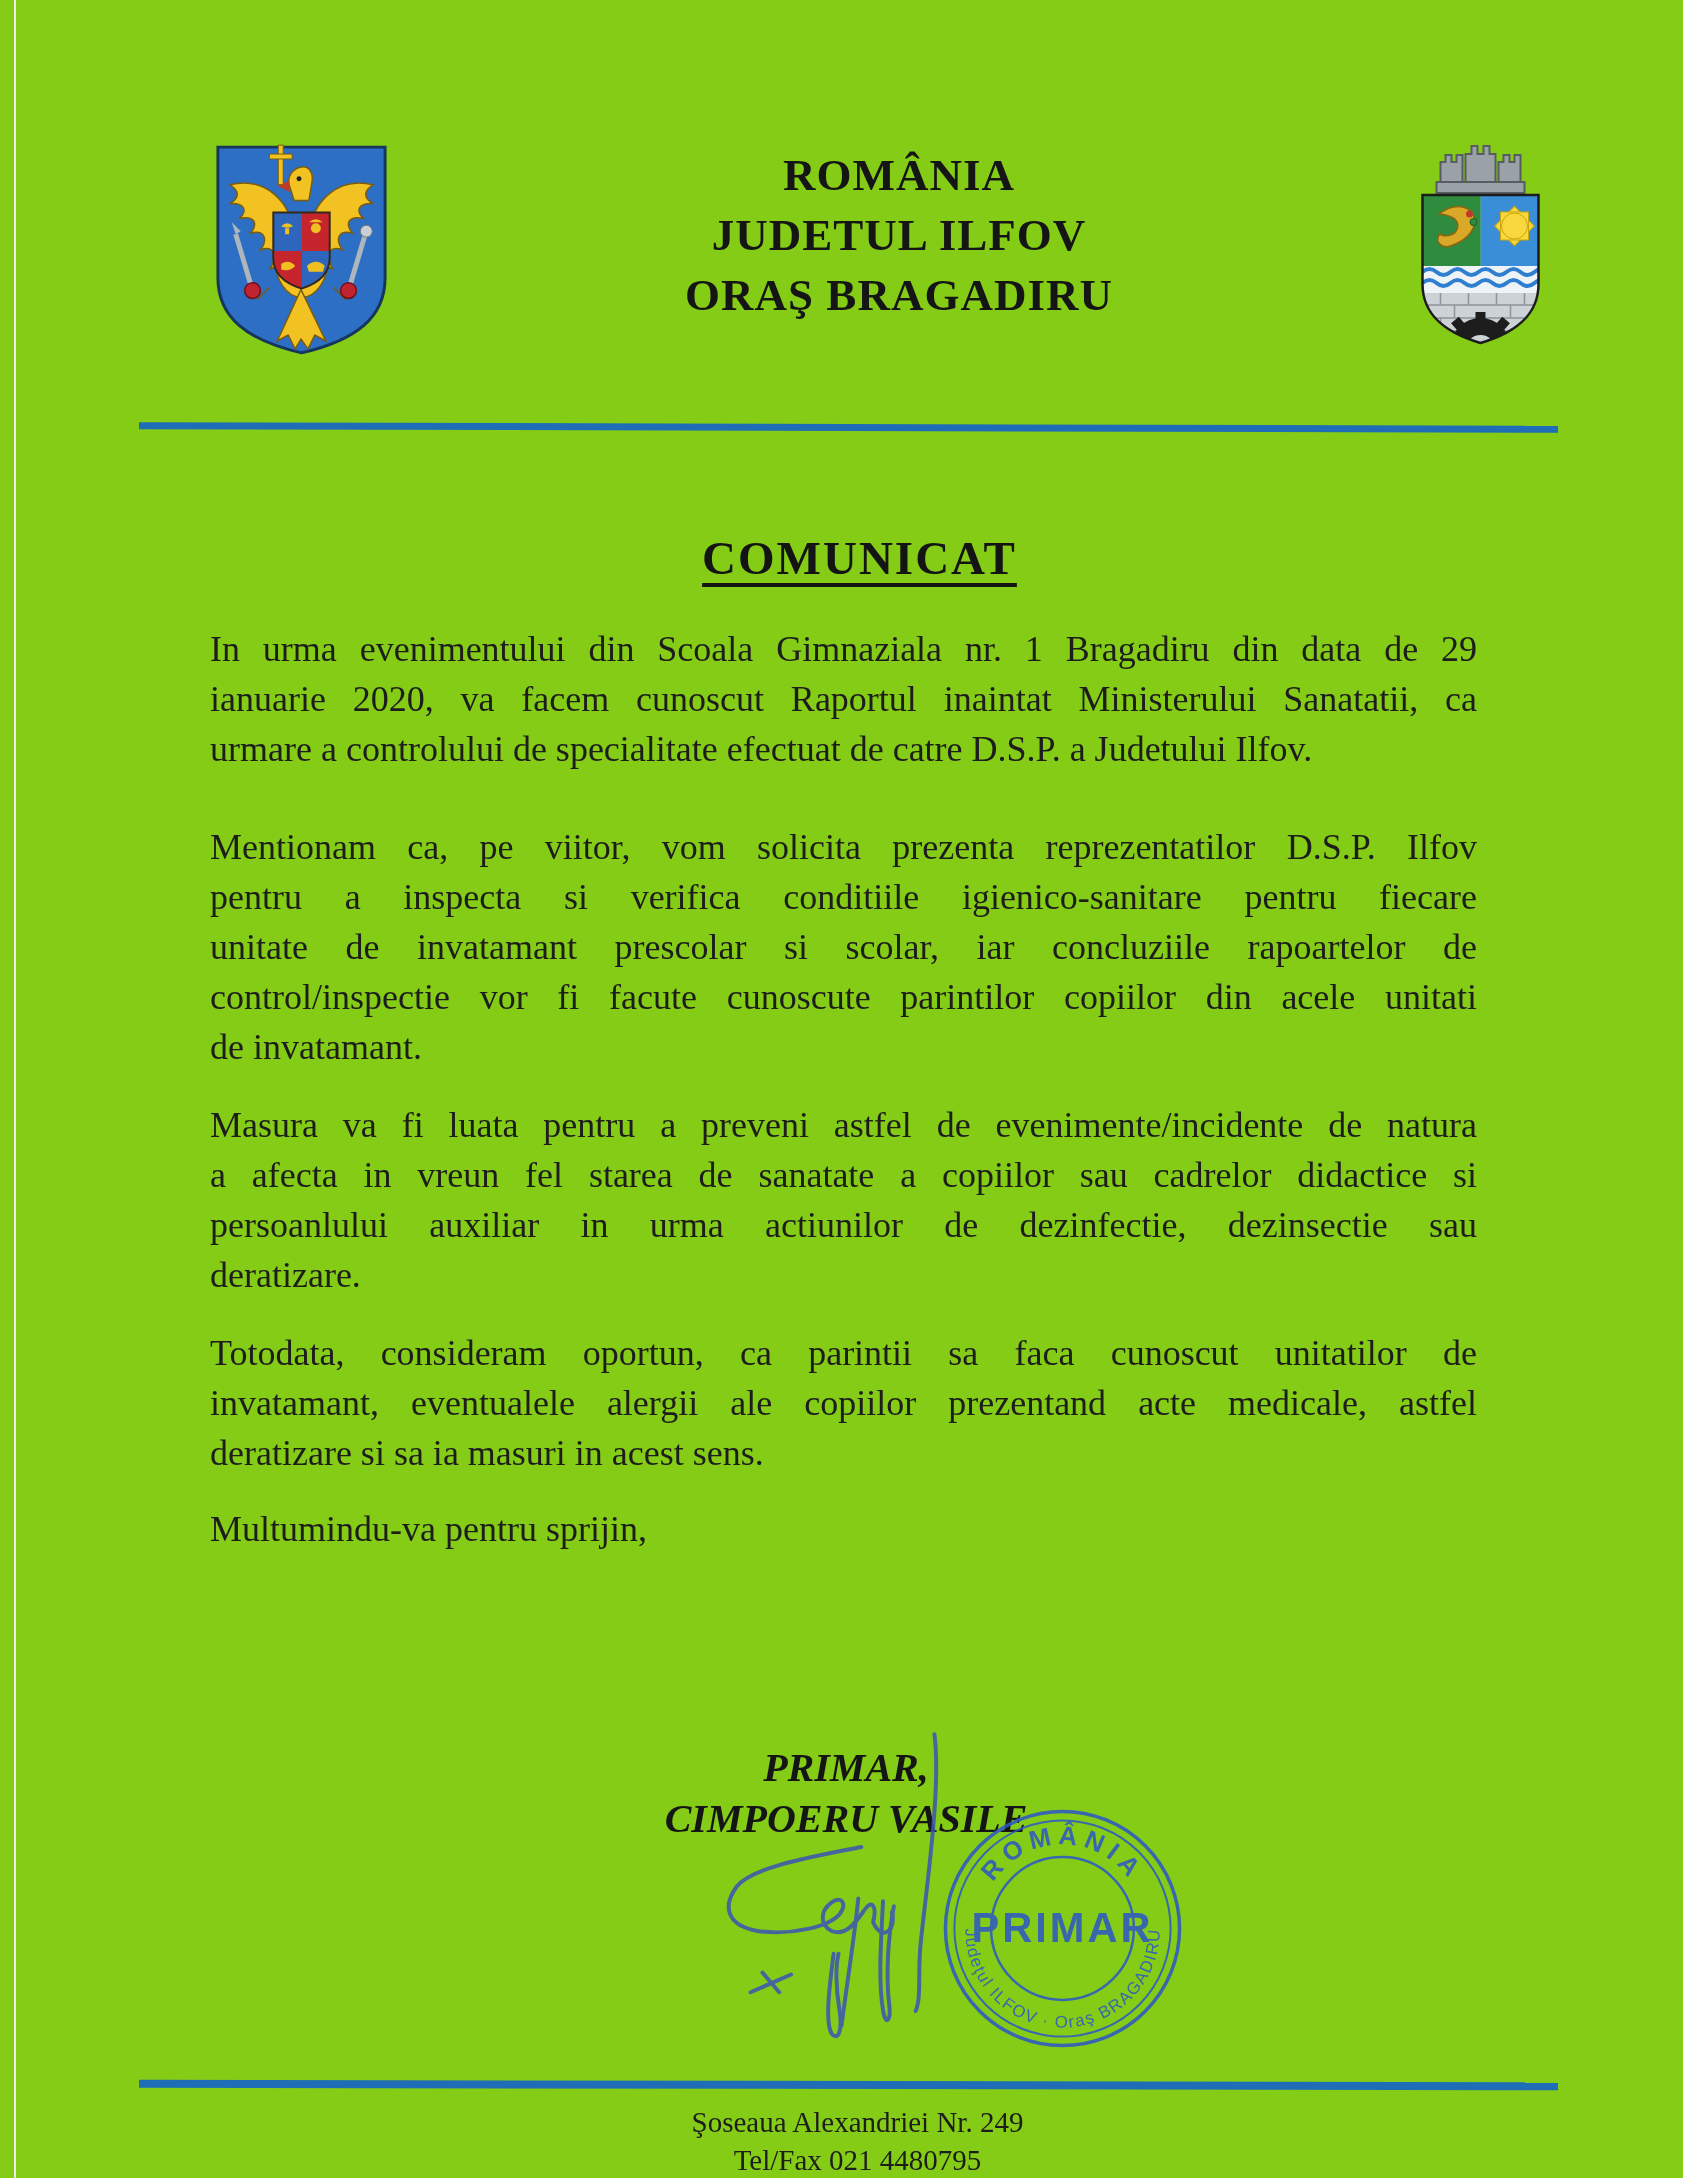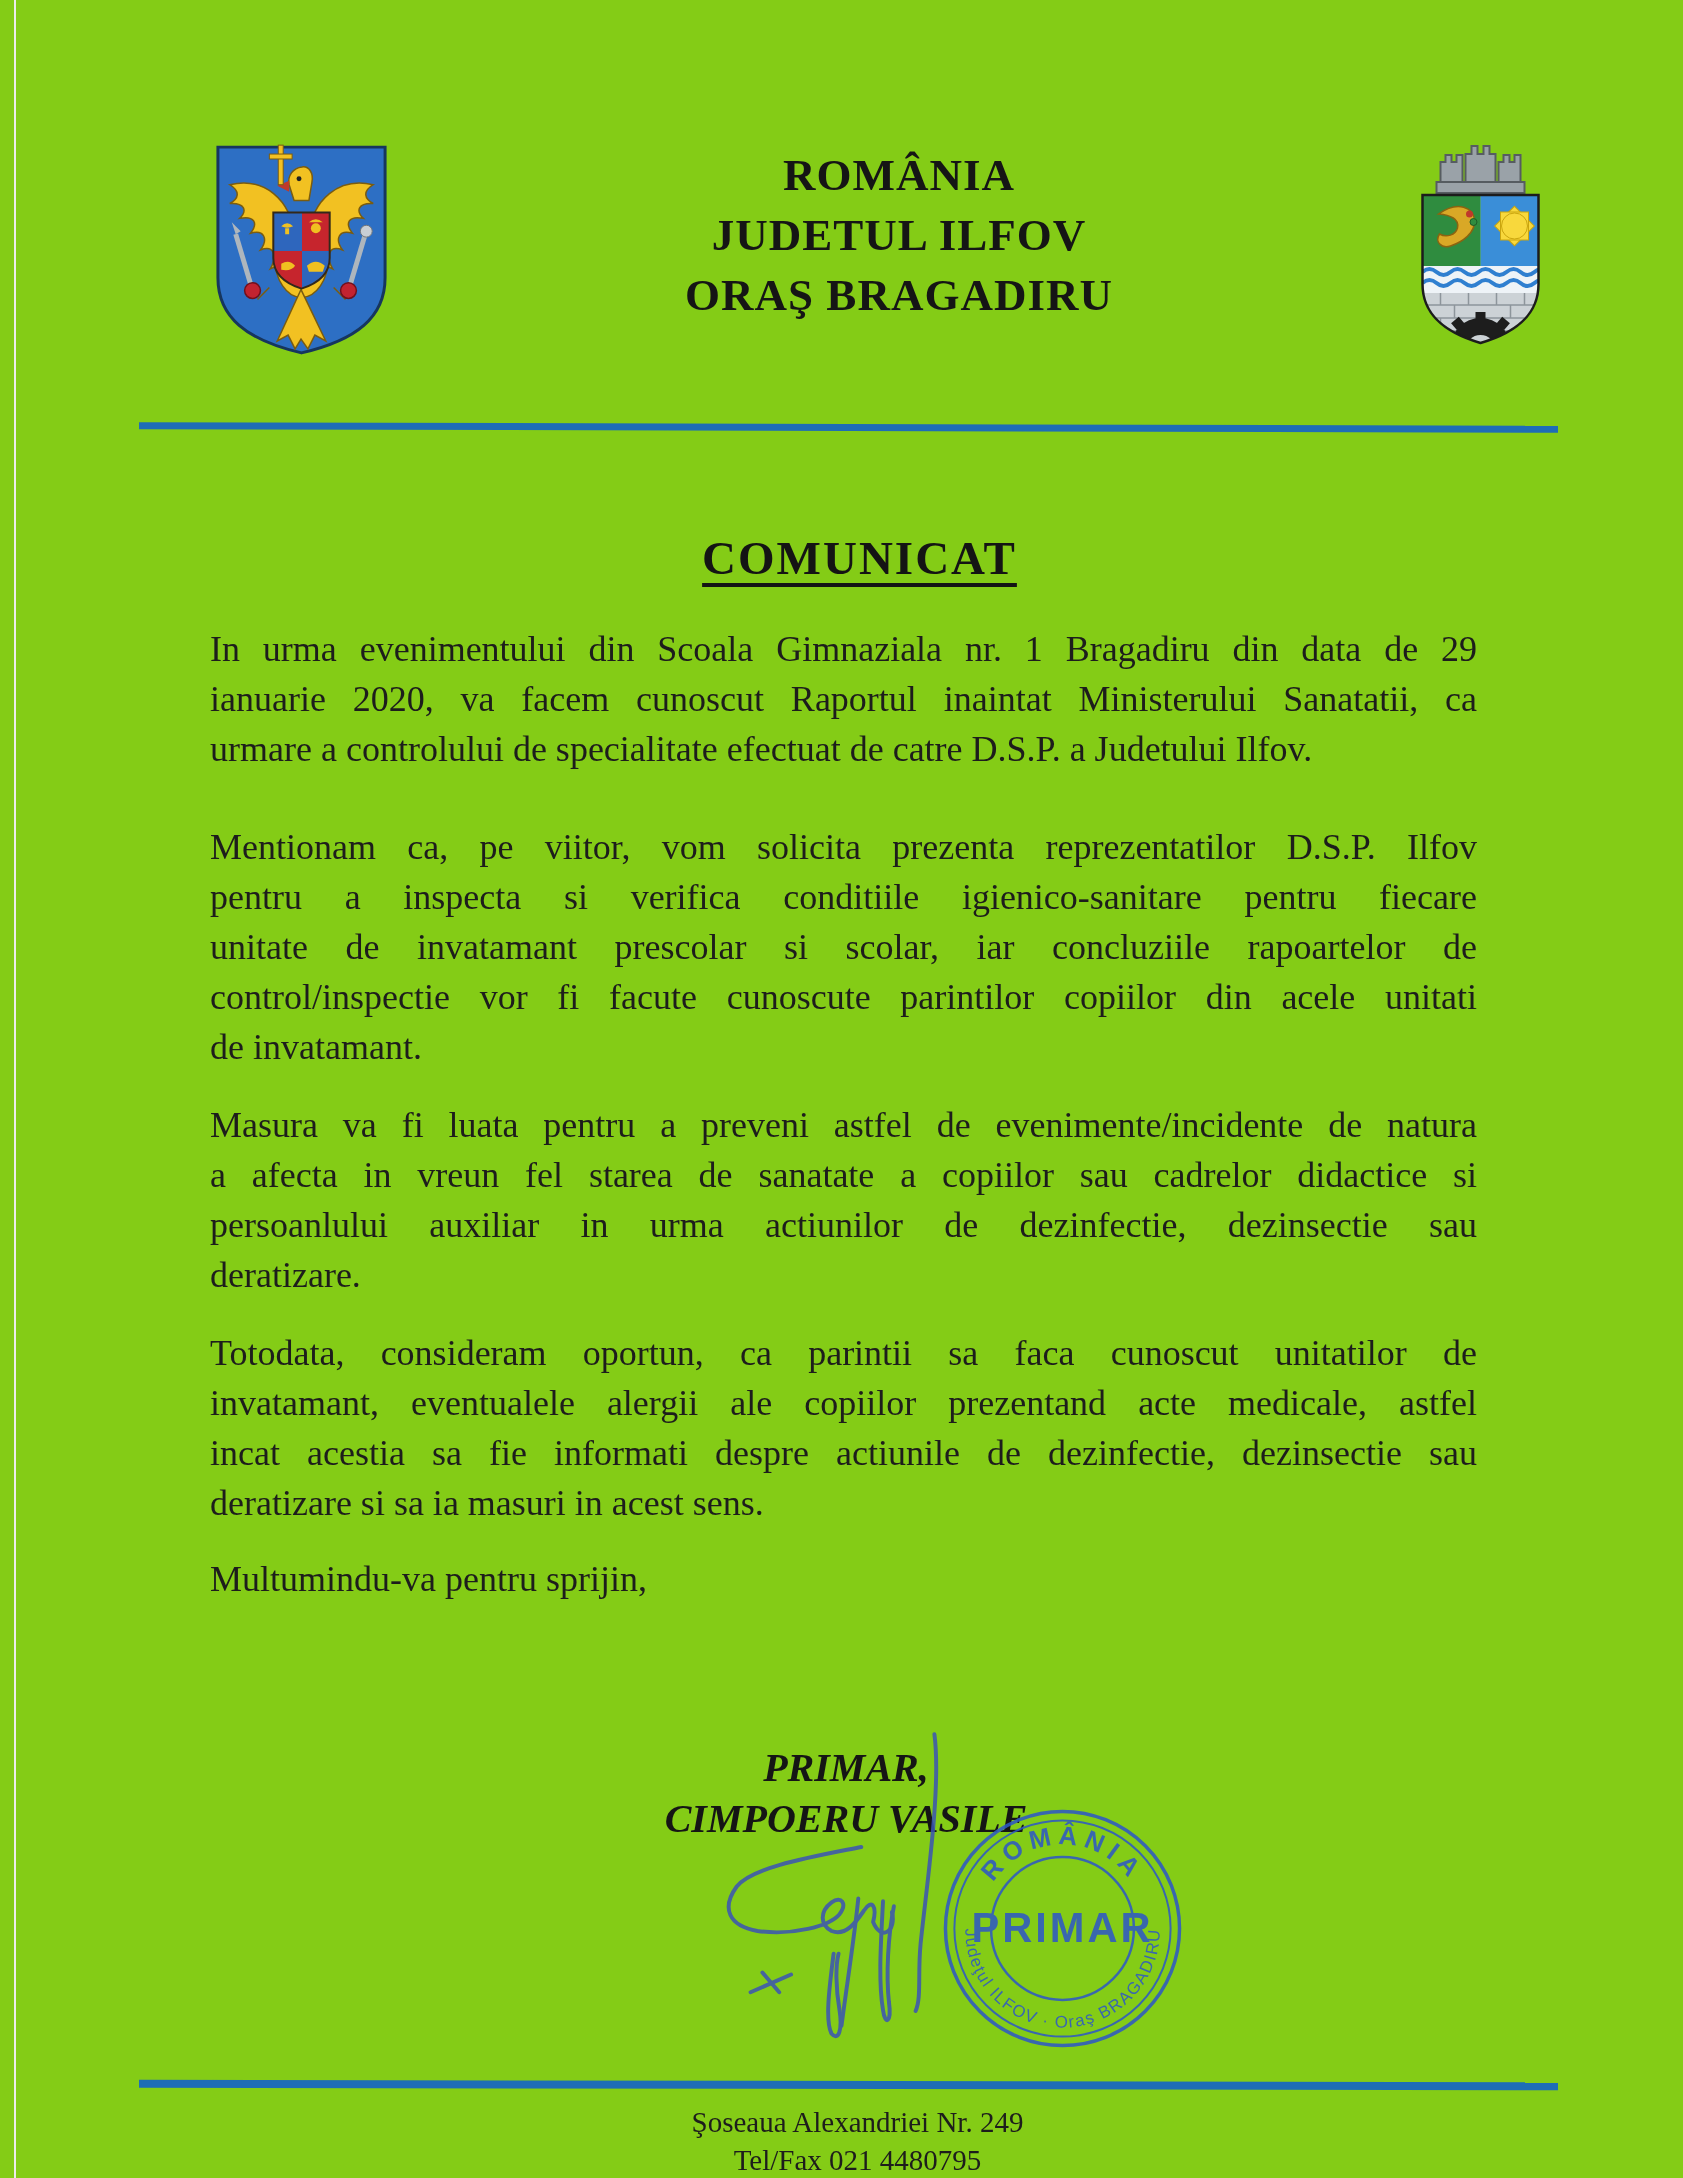--- a/index.html
+++ b/index.html
@@ -192,21 +192,20 @@
         </div>
         <div class="para">
           <div class="line jline">Masura va fi luata pentru a preveni astfel de evenimente/incidente de natura</div>
           <div class="line jline">a afecta in vreun fel starea de sanatate a copiilor sau cadrelor didactice si</div>
           <div class="line jline">persoanlului auxiliar in urma actiunilor de dezinfectie, dezinsectie sau</div>
           <div class="line">deratizare.</div>
         </div>
         <div class="para">
           <div class="line jline">Totodata, consideram oportun, ca parintii sa faca cunoscut unitatilor de</div>
           <div class="line jline">invatamant, eventualele alergii ale copiilor prezentand acte medicale, astfel</div>
-          <div class="line jline">incat acestia sa fie informati despre actiunile de dezinfectie, dezinsectie sau</div>
           <div class="line">deratizare si sa ia masuri in acest sens.</div>
         </div>
       </div>
     <div class="line closing1">Multumindu-va pentru sprijin,</div>
   </div>
 
   <div class="sig-text">
     <span>PRIMAR,</span>
     <span>CIMPOERU VASILE</span>
   </div>

